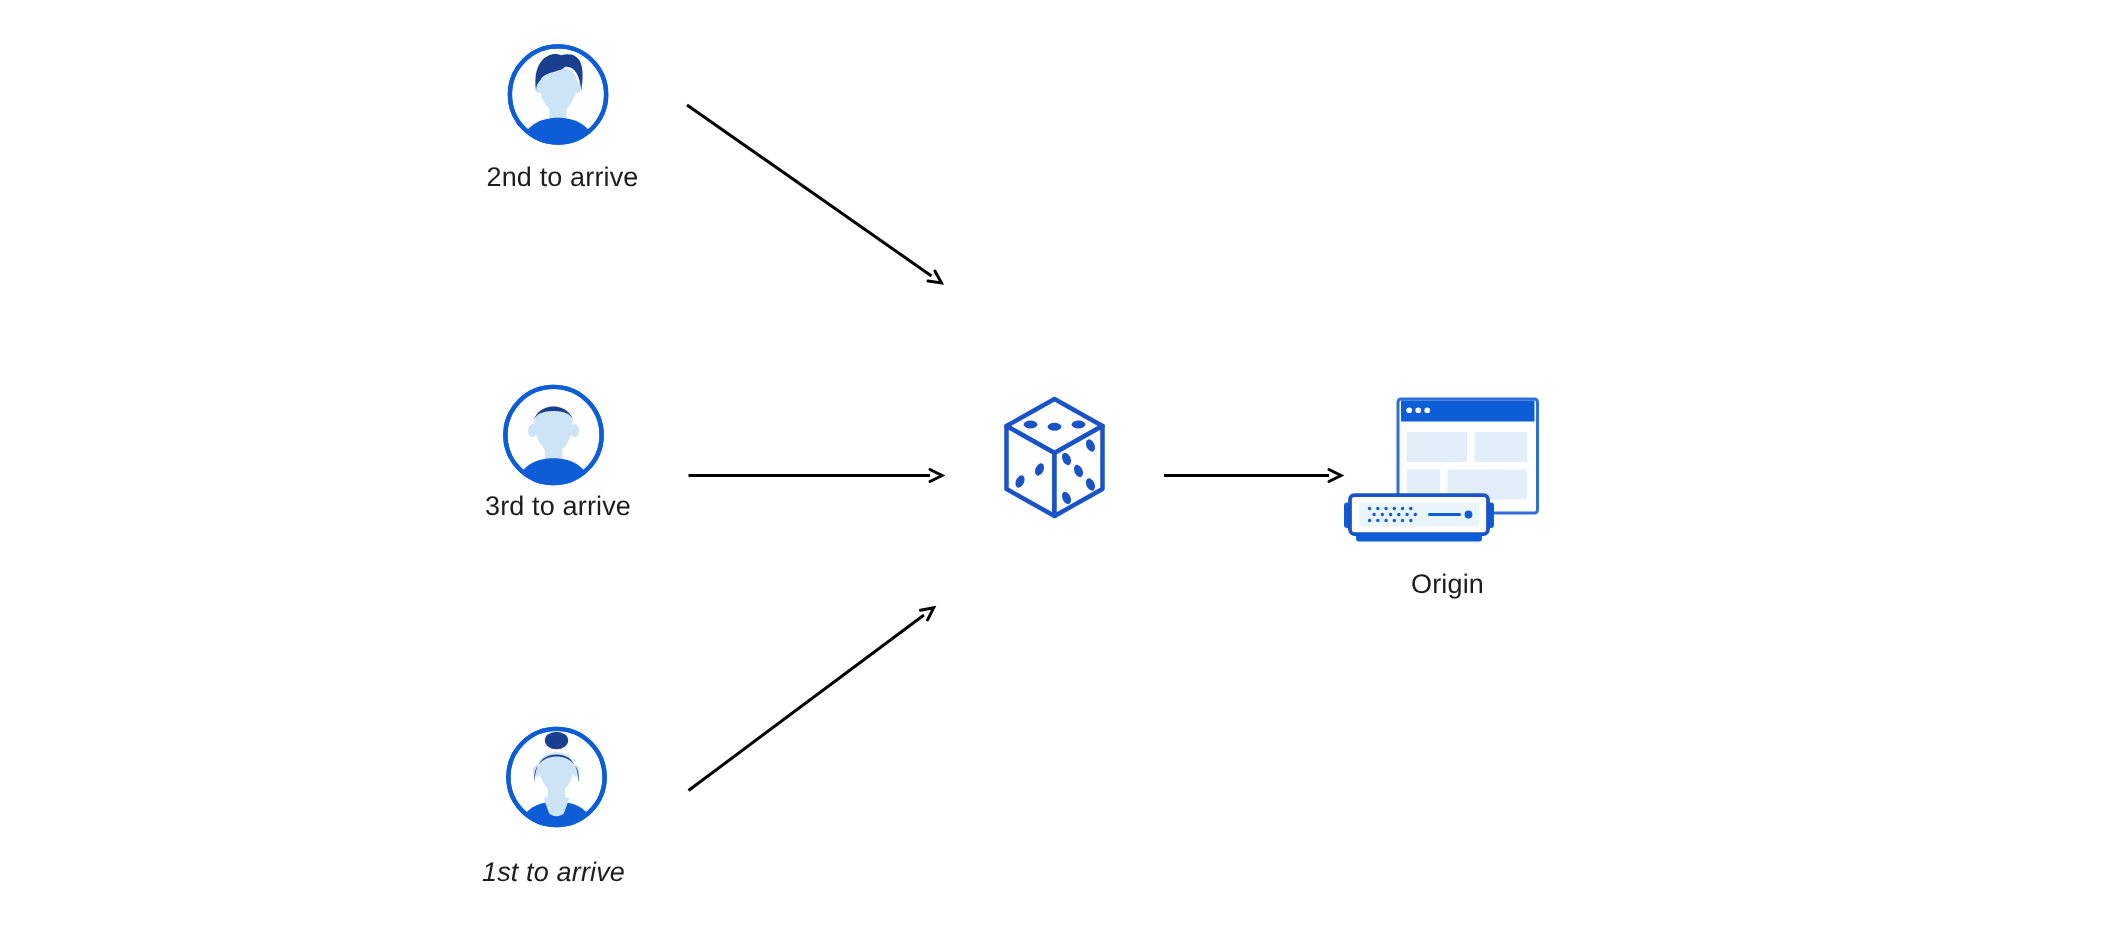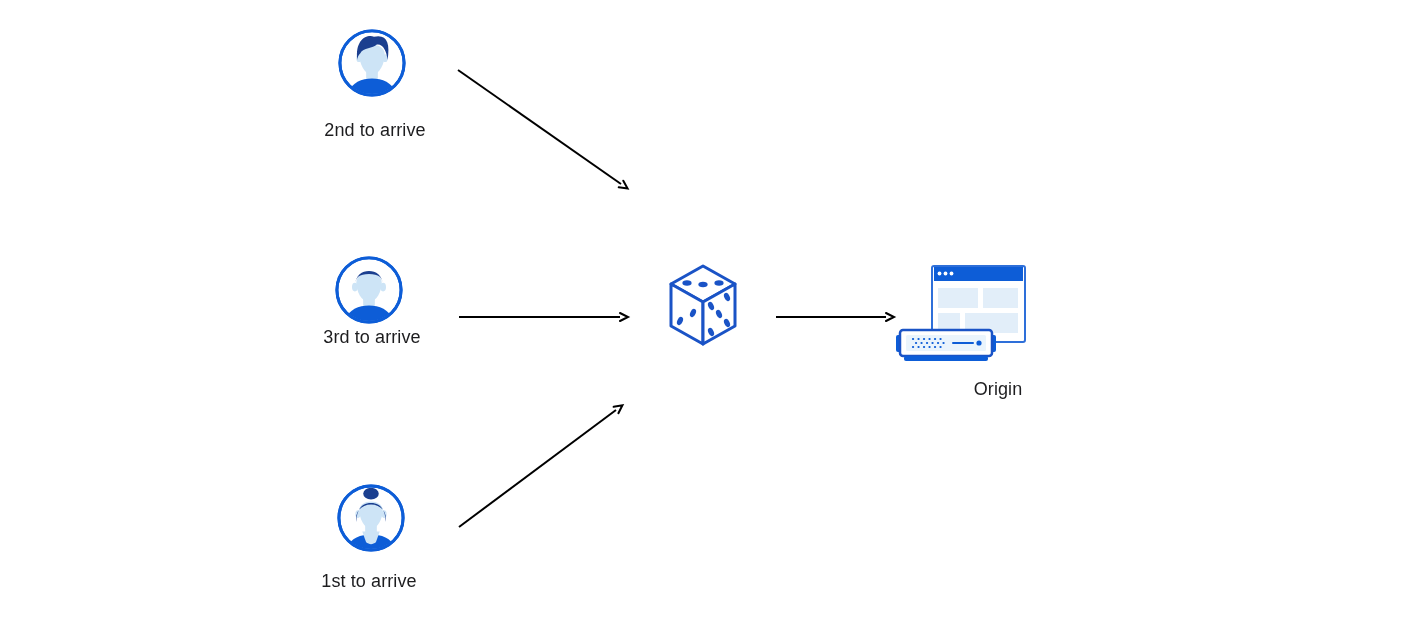--- a/index.html
+++ b/index.html
@@ -72,21 +72,21 @@
         <path class="skin" d="M30 38 L42 38 L42 55 L30 55 Z"></path>
         <path class="shirt" d="M9 74 C12 57 24 52 36 52 C48 52 60 57 63 74 Z"></path>
         <ellipse class="skin" cx="22.5" cy="31" rx="2.6" ry="4"></ellipse>
         <ellipse class="skin" cx="49.5" cy="31" rx="2.6" ry="4"></ellipse>
         <path class="skin" d="M23 27 C23 14 49 14 49 27 C49 37 44 47 36 49 C28 47 23 37 23 27 Z"></path>
         <path class="hair" d="M21 33 C18 12 31 6 38 9 C51 6 55 15 52 33 C51 23 47 16 41 17 C37 21 27 20 24 26 C22 28 21 30 21 33 Z"></path>
       </g>
       <circle class="ring-front" cx="36" cy="36" r="33"></circle>
     </svg>
   </div>
-  <div class="node-label" style="left:375px;top:120px;">2nd to arrive</div>
+  <div class="node-label" style="left:375px;top:108px;">2nd to arrive</div>
 
   <div class="abs" style="left:334px;top:255px;width:70px;height:70px;">
     <svg width="70" height="70" viewBox="0 0 72 72">
       <defs>
           <clipPath id="clipB">
             <circle cx="36" cy="36" r="32"></circle>
           </clipPath>
         </defs>
       <circle class="ring" cx="36" cy="36" r="33"></circle>
       <g clip-path="url(#clipB)">
@@ -116,21 +116,21 @@
         <path class="skin" d="M27 50 L45 50 L41 61 C38 63.5 34 63.5 31 61 Z"></path>
         <ellipse class="hair" cx="36" cy="11" rx="8" ry="6"></ellipse>
         <ellipse class="skin" cx="22.5" cy="32" rx="2.6" ry="4"></ellipse>
         <ellipse class="skin" cx="49.5" cy="32" rx="2.6" ry="4"></ellipse>
         <path class="skin" d="M24 28 C24 16 48 16 48 28 C48 37 43 46 36 48 C29 46 24 37 24 28 Z"></path>
         <path class="hair" d="M21 40 C17 16 55 16 51 40 C51 28 46 20.5 36 20.5 C26 20.5 21 28 21 40 Z"></path>
       </g>
       <circle class="ring-front" cx="36" cy="36" r="33"></circle>
     </svg>
   </div>
-  <div class="node-label" style="left:369px;top:571px;">1st to arrive</div>
+  <div class="node-label" style="left:369px;top:571px;font-style:italic;">1st to arrive</div>
 
   <div class="abs" style="left:665px;top:263px;width:76px;height:84px;">
     <svg width="76" height="84" viewBox="0 0 76 84">
       <path class="die-face" d="M38 3 L70 21 L38 39 L6 21 Z"></path>
       <path class="die-face" d="M6 21 L38 39 L38 81 L6 63 Z"></path>
       <path class="die-face" d="M38 39 L70 21 L70 63 L38 81 Z"></path>
 
       <ellipse class="pip" cx="22" cy="20" rx="4.6" ry="2.7"></ellipse>
       <ellipse class="pip" cx="38" cy="21.5" rx="4.6" ry="2.7"></ellipse>
       <ellipse class="pip" cx="54" cy="20" rx="4.6" ry="2.7"></ellipse>
@@ -164,15 +164,15 @@
       <rect class="srv-body" x="7" y="68" width="92" height="26" rx="3"></rect>
       <rect class="srv-inner" x="13" y="73" width="80" height="16" rx="1.5"></rect>
       <line class="srv-dots" x1="20" y1="77" x2="53" y2="77"></line>
       <line class="srv-dots" x1="23" y1="81" x2="56" y2="81"></line>
       <line class="srv-dots" x1="20" y1="85" x2="53" y2="85"></line>
       <line class="srv-line" x1="60" y1="81" x2="80" y2="81"></line>
       <circle class="srv-solid" cx="86" cy="81" r="2.6"></circle>
       <rect class="srv-solid" x="11" y="94" width="84" height="5" rx="2"></rect>
     </svg>
   </div>
-  <div class="node-label" style="left:965px;top:379px;margin-left:33px;">Origin</div>
+  <div class="node-label" style="left:965px;top:379px;">Origin</div>
 
 </div>
 
 </body></html>

